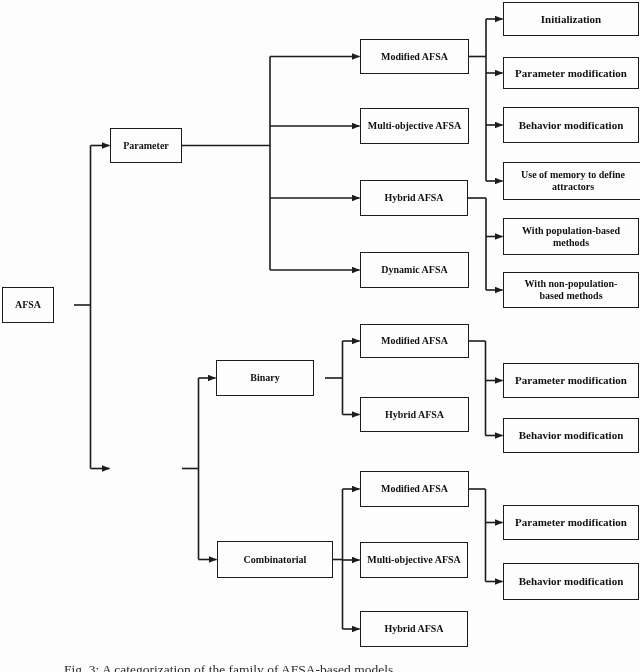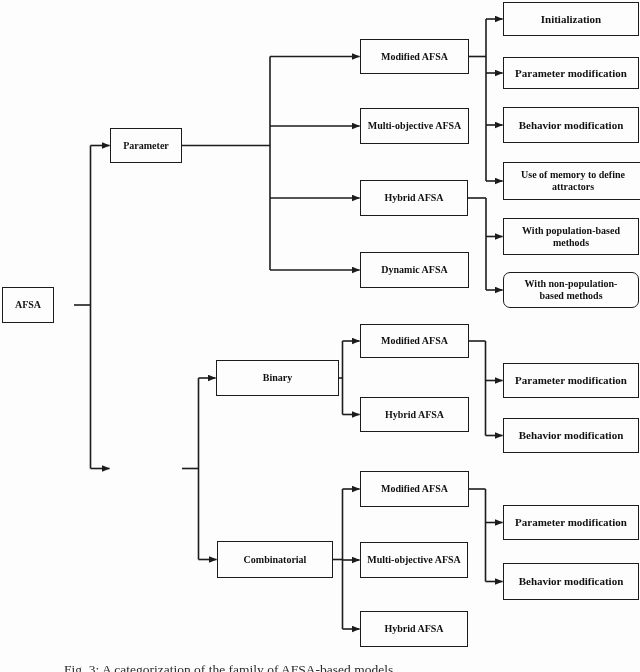--- a/index.html
+++ b/index.html
@@ -25,32 +25,32 @@
     align-items: center;
     justify-content: center;
     text-align: center;
     font-weight: bold;
     font-size: 10px;
     line-height: 1.18;
     color: #111;
     padding: 1px 3px;
   }
   .nowrap { white-space: nowrap; font-size: 11px; }
-  .tightwrap { padding: 1px 10px; border-radius: 7px; }
+  .tightwrap { padding: 1px 10px; }
   
   .n-afsa      { left: 2px;   top: 287px; width: 52px;  height: 36px; }
   .n-cont      { left: 110px; top: 128px; width: 72px;  height: 35px; }
   .n-disc      { left: 110px; top: 451px; width: 72px;  height: 35px; }
   
   .n-cmod      { left: 360px; top: 39px;  width: 109px; height: 35px; }
   .n-cmulti    { left: 360px; top: 108px; width: 109px; height: 36px; }
   .n-chyb      { left: 360px; top: 180px; width: 108px; height: 36px; }
   .n-cdyn      { left: 360px; top: 252px; width: 109px; height: 36px; }
   
-  .n-bin       { left: 216px; top: 360px; width: 123px; height: 36px; }
+  .n-bin       { left: 216px; top: 360px; width: 98px; height: 36px; }
   .n-comb      { left: 217px; top: 541px; width: 116px; height: 37px; }
   .n-binmod    { left: 360px; top: 324px; width: 109px; height: 34px; }
   .n-binhyb    { left: 360px; top: 397px; width: 109px; height: 35px; }
   .n-combmod   { left: 360px; top: 471px; width: 109px; height: 36px; }
   .n-combmulti { left: 360px; top: 542px; width: 108px; height: 36px; }
   .n-combhyb   { left: 360px; top: 611px; width: 108px; height: 36px; }
   
   .l-init      { left: 503px; top: 2px;   width: 136px; height: 34px; text-align: center; }
   .l-param1    { left: 503px; top: 57px;  width: 136px; height: 32px; }
   .l-behav1    { left: 503px; top: 107px; width: 136px; height: 36px; }

